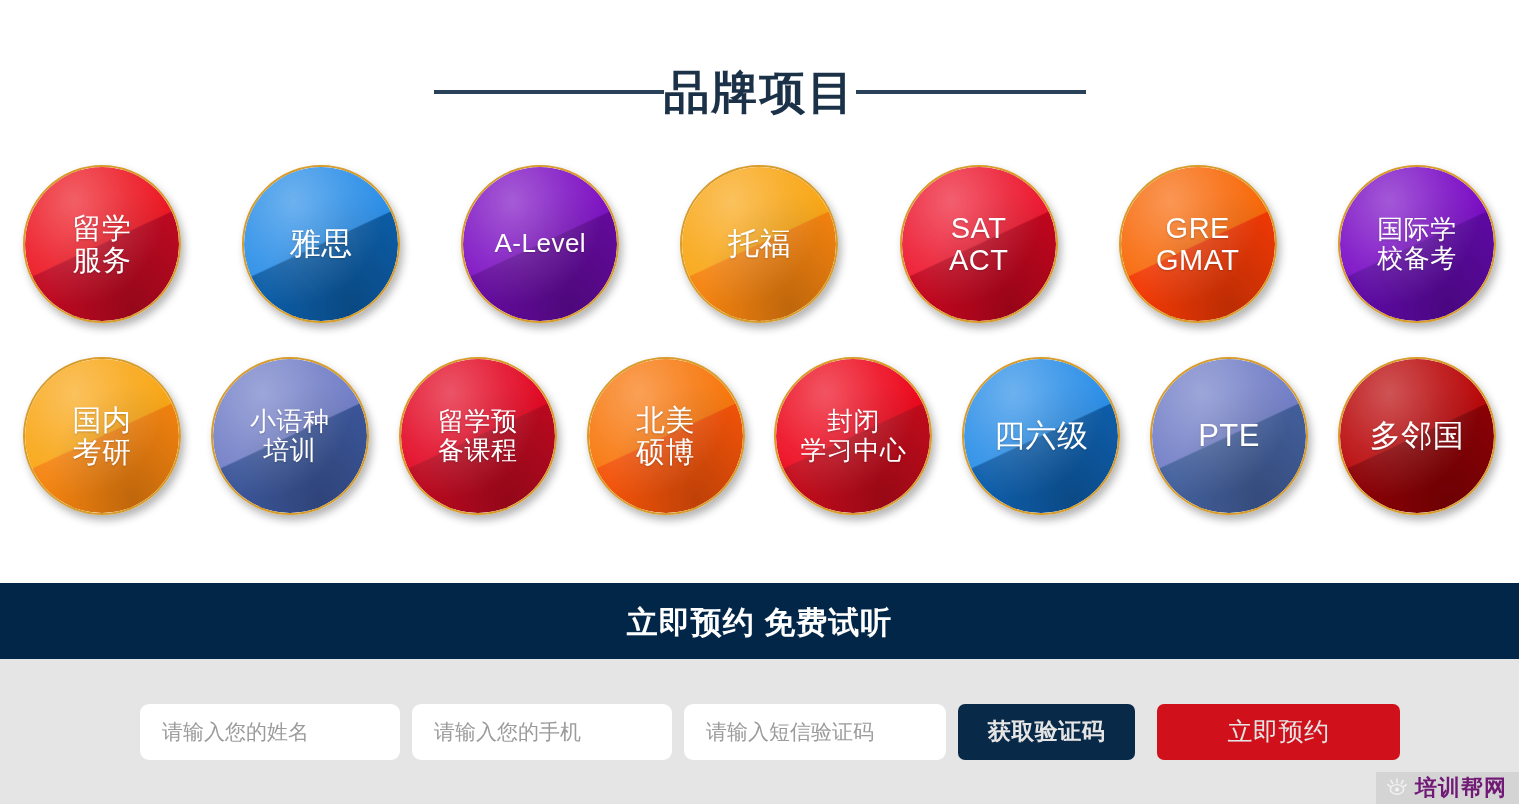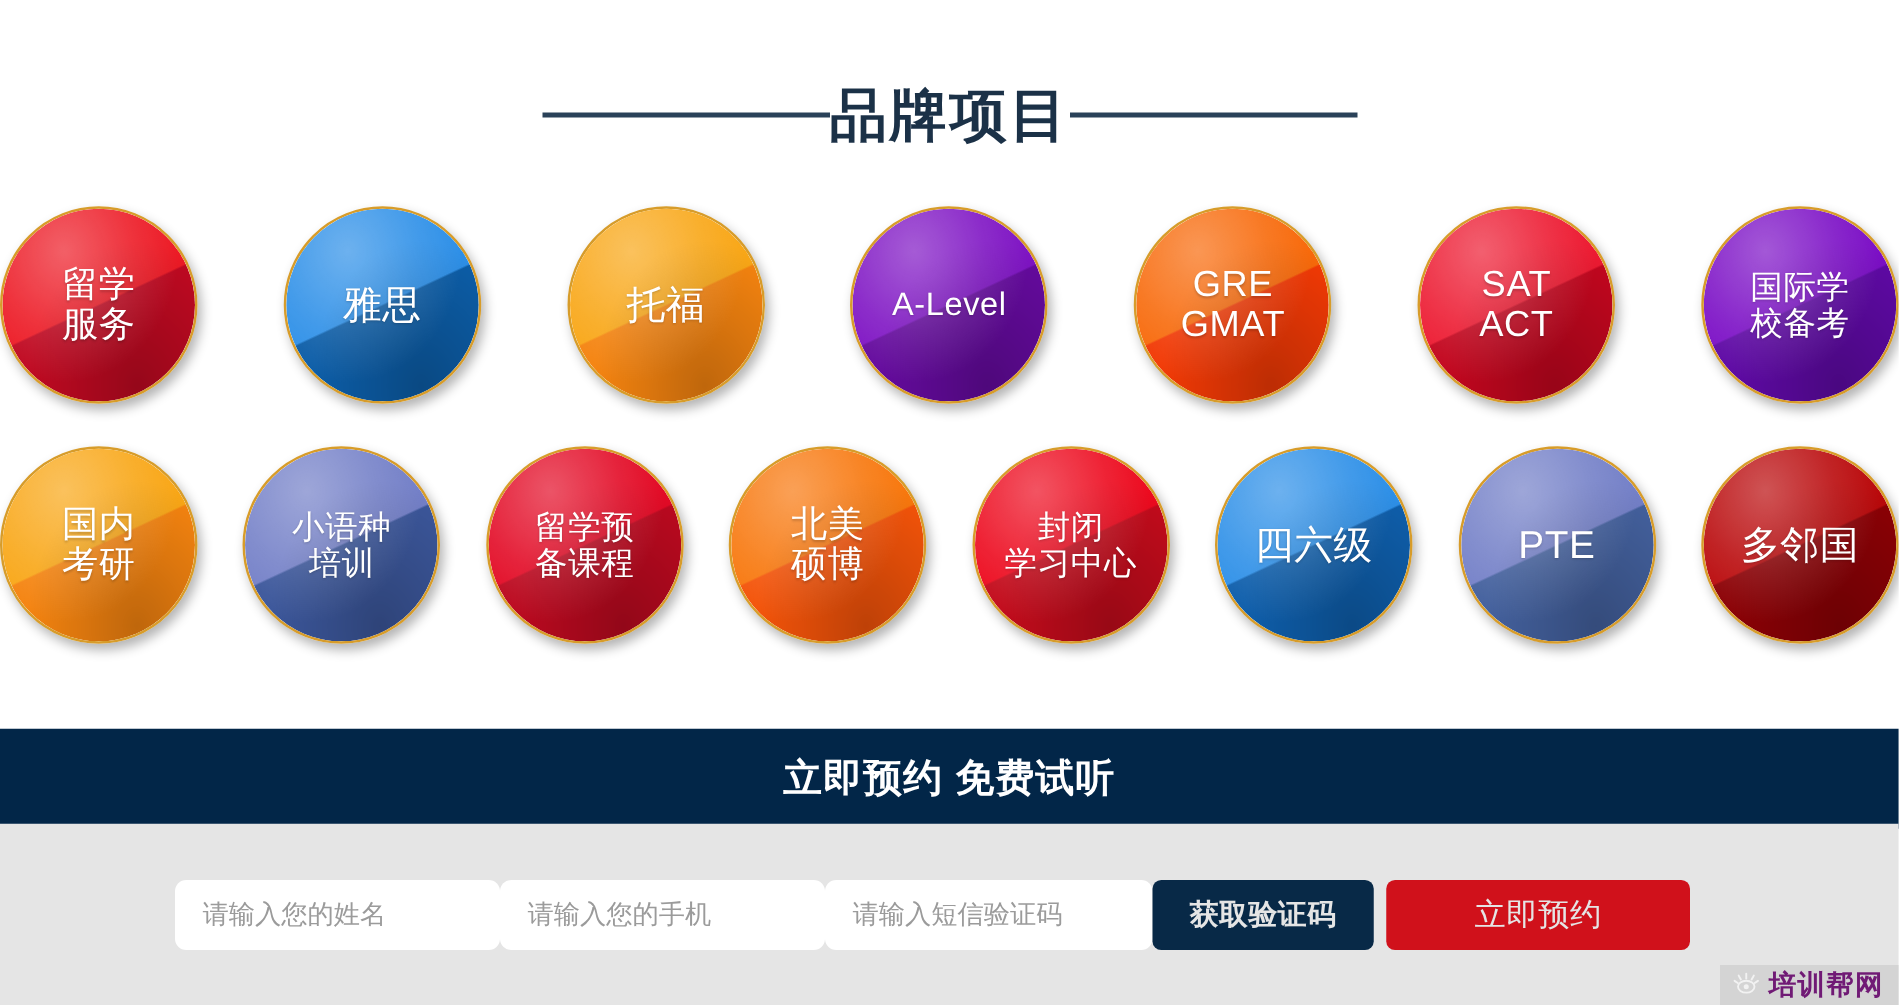--- a/index.html
+++ b/index.html
@@ -36,21 +36,21 @@
     font-weight: bold;
     color: #1b3147;
     letter-spacing: 2px;
     line-height: 1;
     white-space: nowrap;
   }
 
   
   .grid {
     width: 1519px;
-    padding: 0 0;
+    padding: 0 23px;
   }
 
   .row {
     display: flex;
     justify-content: space-between;
     margin-bottom: 34px;
   }
 
   .bubble {
     position: relative;
@@ -123,21 +123,21 @@
   .form-strip {
     position: absolute;
     left: 0;
     top: 659px;
     width: 1519px;
     height: 145px;
     background: #e5e5e5;
     display: flex;
     align-items: center;
     padding-left: 140px;
-    gap: 0;
+    gap: 12px;
   }
 
   .field {
     height: 56px;
     border: none;
     border-radius: 9px;
     background: #ffffff;
     font-family: "Liberation Sans", "DejaVu Sans", sans-serif;
     font-size: 21px;
     color: #333;
@@ -204,40 +204,40 @@
       <div class="gloss"></div>
       <div class="label">留学
 服务</div>
     </div>
     <div class="bubble" style="border-color: rgb(215, 156, 42);">
       <div class="sheen" style="background: linear-gradient(155deg, rgb(46, 144, 232) 0%, rgb(46, 144, 232) 49.6%, rgb(13, 94, 168) 50.4%, rgb(13, 94, 168) 100%);"></div>
       <div class="gloss"></div>
       <div class="label lg">雅思</div>
     </div>
     <div class="bubble" style="border-color: rgb(215, 156, 42);">
+      <div class="sheen" style="background: linear-gradient(155deg, rgb(127, 21, 196) 0%, rgb(127, 21, 196) 49.6%, rgb(101, 11, 158) 50.4%, rgb(101, 11, 158) 100%);"></div>
+      <div class="gloss"></div>
+      <div class="label sm">A-Level</div>
+    </div>
+    <div class="bubble" style="border-color: rgb(215, 156, 42);">
       <div class="sheen" style="background: linear-gradient(155deg, rgb(249, 167, 23) 0%, rgb(249, 167, 23) 49.6%, rgb(245, 132, 16) 50.4%, rgb(245, 132, 16) 100%);"></div>
       <div class="gloss"></div>
       <div class="label lg">托福</div>
     </div>
     <div class="bubble" style="border-color: rgb(215, 156, 42);">
-      <div class="sheen" style="background: linear-gradient(155deg, rgb(127, 21, 196) 0%, rgb(127, 21, 196) 49.6%, rgb(101, 11, 158) 50.4%, rgb(101, 11, 158) 100%);"></div>
-      <div class="gloss"></div>
-      <div class="label sm">A-Level</div>
+      <div class="sheen" style="background: linear-gradient(155deg, rgb(237, 27, 50) 0%, rgb(237, 27, 50) 49.6%, rgb(195, 7, 31) 50.4%, rgb(195, 7, 31) 100%);"></div>
+      <div class="gloss"></div>
+      <div class="label">SAT
+ACT</div>
     </div>
     <div class="bubble" style="border-color: rgb(215, 156, 42);">
       <div class="sheen" style="background: linear-gradient(155deg, rgb(248, 106, 11) 0%, rgb(248, 106, 11) 49.6%, rgb(242, 58, 6) 50.4%, rgb(242, 58, 6) 100%);"></div>
       <div class="gloss"></div>
       <div class="label">GRE
 GMAT</div>
-    </div>
-    <div class="bubble" style="border-color: rgb(215, 156, 42);">
-      <div class="sheen" style="background: linear-gradient(155deg, rgb(237, 27, 50) 0%, rgb(237, 27, 50) 49.6%, rgb(195, 7, 31) 50.4%, rgb(195, 7, 31) 100%);"></div>
-      <div class="gloss"></div>
-      <div class="label">SAT
-ACT</div>
     </div>
     <div class="bubble" style="border-color: rgb(215, 156, 42);">
       <div class="sheen" style="background: linear-gradient(155deg, rgb(124, 16, 198) 0%, rgb(124, 16, 198) 49.6%, rgb(95, 10, 165) 50.4%, rgb(95, 10, 165) 100%);"></div>
       <div class="gloss"></div>
       <div class="label sm">国际学
 校备考</div>
     </div>
   </div>
 
   <div class="row">

